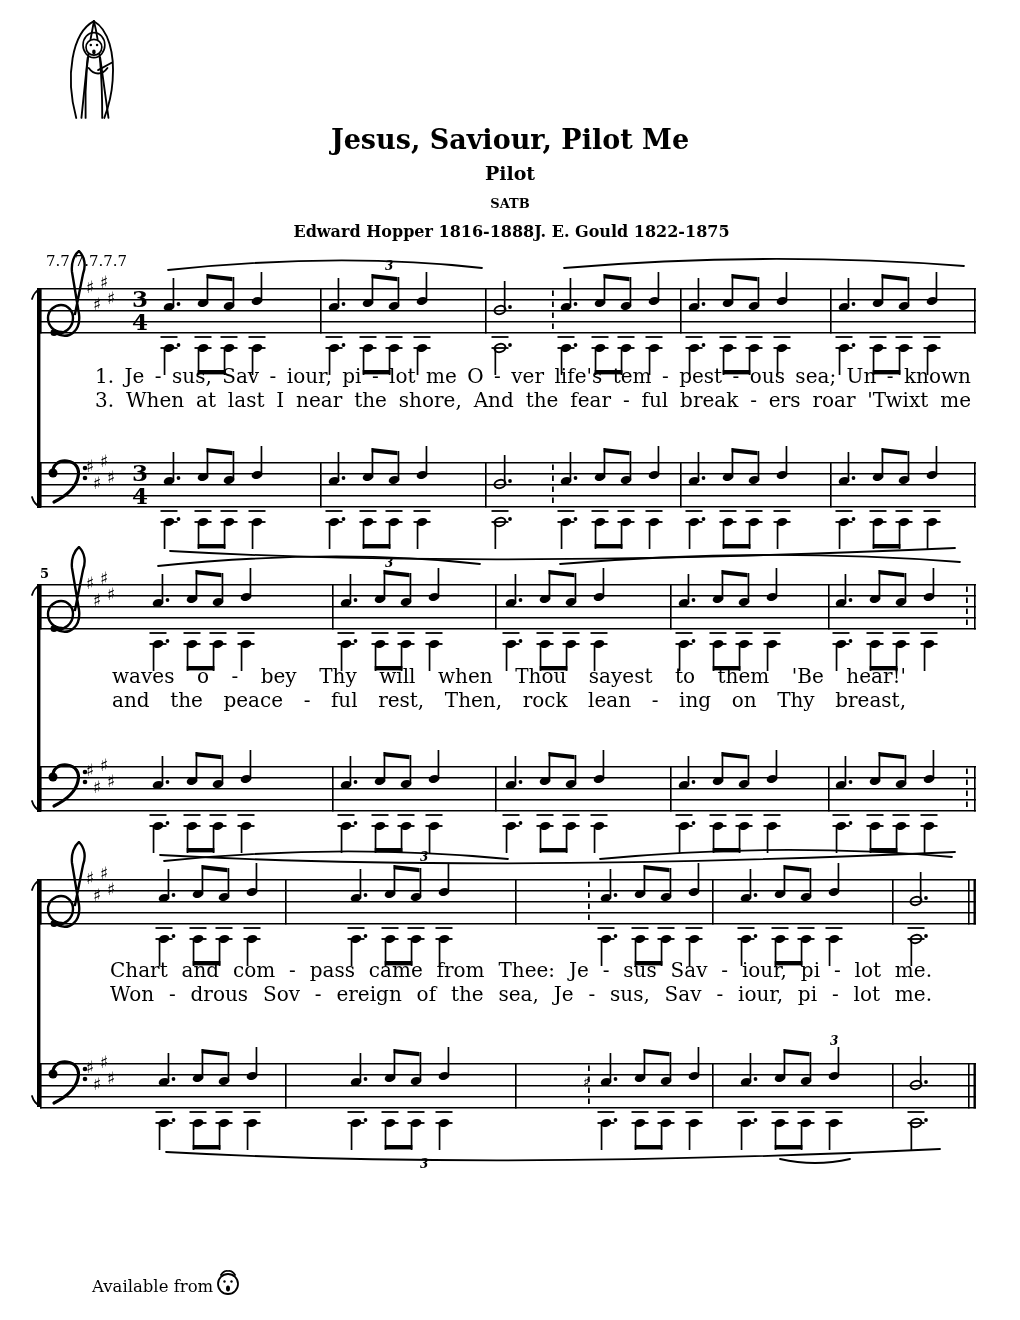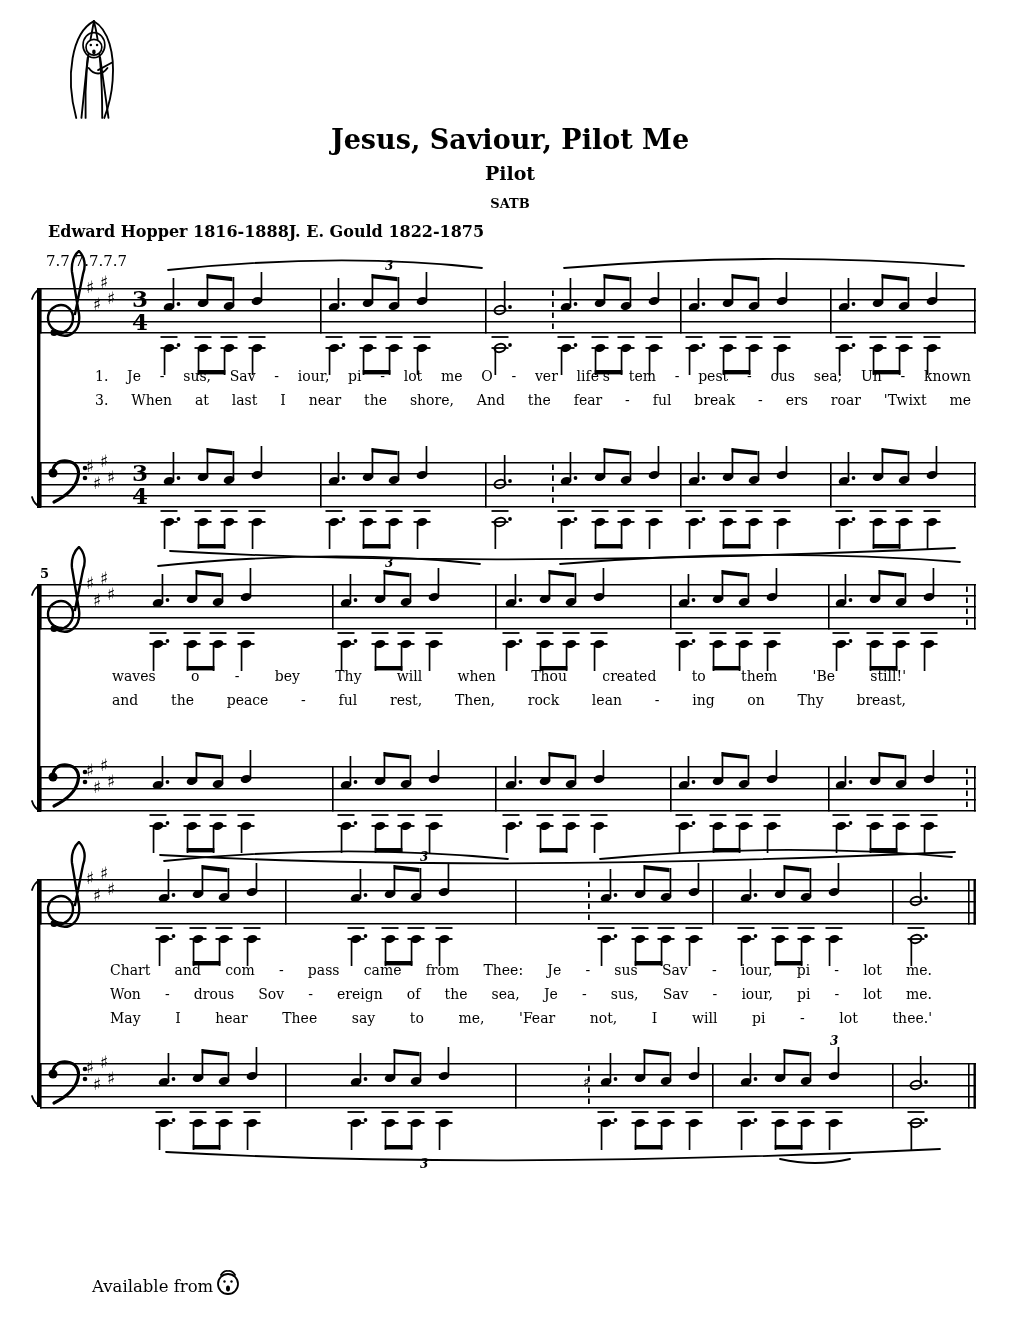--- a/index.html
+++ b/index.html
@@ -3,26 +3,26 @@
 <meta charset="utf-8">
 <style>
   html,body{margin:0;padding:0;}
   body{width:1020px;height:1320px;background:#ffffff;position:relative;overflow:hidden;
        font-family:"DejaVu Serif",serif;color:#000;}
   .abs{position:absolute;}
   .ctr{left:0;width:1020px;text-align:center;}
   .title{top:124px;font-size:27px;font-weight:bold;}
   .subtitle{top:162px;font-size:19px;font-weight:bold;}
   .voicing{top:196px;font-size:13px;font-weight:bold;}
-  .credits{top:222px;left:48px;width:927px;display:flex;justify-content:flex-start;
+  .credits{top:222px;left:48px;width:927px;display:flex;justify-content:center;
            font-size:16px;font-weight:bold;}
   .meter{top:252px;left:46px;font-size:15px;font-weight:normal;}
   .mnum{top:566px;left:40px;font-size:13px;font-weight:bold;}
   .lyrics{display:block;}
-  .lline{font-size:14px;line-height:24px;text-align:justify;text-align-last:justify;
+  .lline{font-size:20px;line-height:24px;text-align:justify;text-align-last:justify;
          white-space:normal;}
   .lyr1{top:364px;left:95px;width:876px;}
   .lyr2{top:664px;left:112px;width:794px;}
   .lyr3{top:958px;left:110px;width:822px;}
   .footer{top:1266px;left:92px;width:840px;display:flex;align-items:flex-end;gap:2px;
           font-size:16.5px;}
   .footer .ftx{padding-bottom:2px;}
   svg{display:block;}
   svg rect,svg polygon,svg circle.fl,svg ellipse.fl{fill:#000;}
   .stk{fill:none;stroke:#000;stroke-width:2.4;stroke-linecap:round;}
@@ -277,21 +277,21 @@
     <rect x="934" y="38" width="1.6" height="45.5"></rect>
     <use href="#dbar" x="926"></use>
   </g>
   <g class="stk2">
     <path d="M118,20 Q295,2 440,18"></path>
       <path d="M520,18 Q720,1 920,16"></path>
   </g>
 </svg>
 
 <div class="abs lyrics lyr2">
-  <div class="lline">waves o - bey Thy will when Thou created to them 'Be still!'</div>
+  <div class="lline">waves o - bey Thy will when Thou sayest to them 'Be hear!'</div>
   <div class="lline">and the peace - ful rest, Then, rock lean - ing on Thy breast,</div>
 </div>
 
 <svg class="abs" style="left:40px;top:728px" width="938" height="146" viewBox="0 0 938 146">
   <use href="#stavelines"></use>
   <use href="#clefF"></use>
   <g class="ks">
     <text x="46" y="48">♯</text>
       <text x="53" y="65">♯</text>
     <text x="60" y="43">♯</text>
@@ -367,21 +367,20 @@
   <g class="stk2">
     <path d="M124,20 Q300,2 468,18"></path>
       <path d="M560,18 Q740,1 912,16"></path>
   </g>
   <text class="tup" x="380" y="20">3</text>
 </svg>
 
 <div class="abs lyrics lyr3">
   <div class="lline">Chart and com - pass came from Thee: Je - sus Sav - iour, pi - lot me.</div>
   <div class="lline">Won - drous Sov - ereign of the sea, Je - sus, Sav - iour, pi - lot me.</div>
-  <div class="lline">May I hear Thee say to me, 'Fear not, I will pi - lot thee.'</div>
 </div>
 
 <svg class="abs" style="left:40px;top:1025px" width="938" height="146" viewBox="0 0 938 146">
   <use href="#stavelines"></use>
   <use href="#clefF"></use>
   <g class="ks">
     <text x="46" y="48">♯</text>
       <text x="53" y="65">♯</text>
     <text x="60" y="43">♯</text>
       <text x="67" y="59">♯</text>

